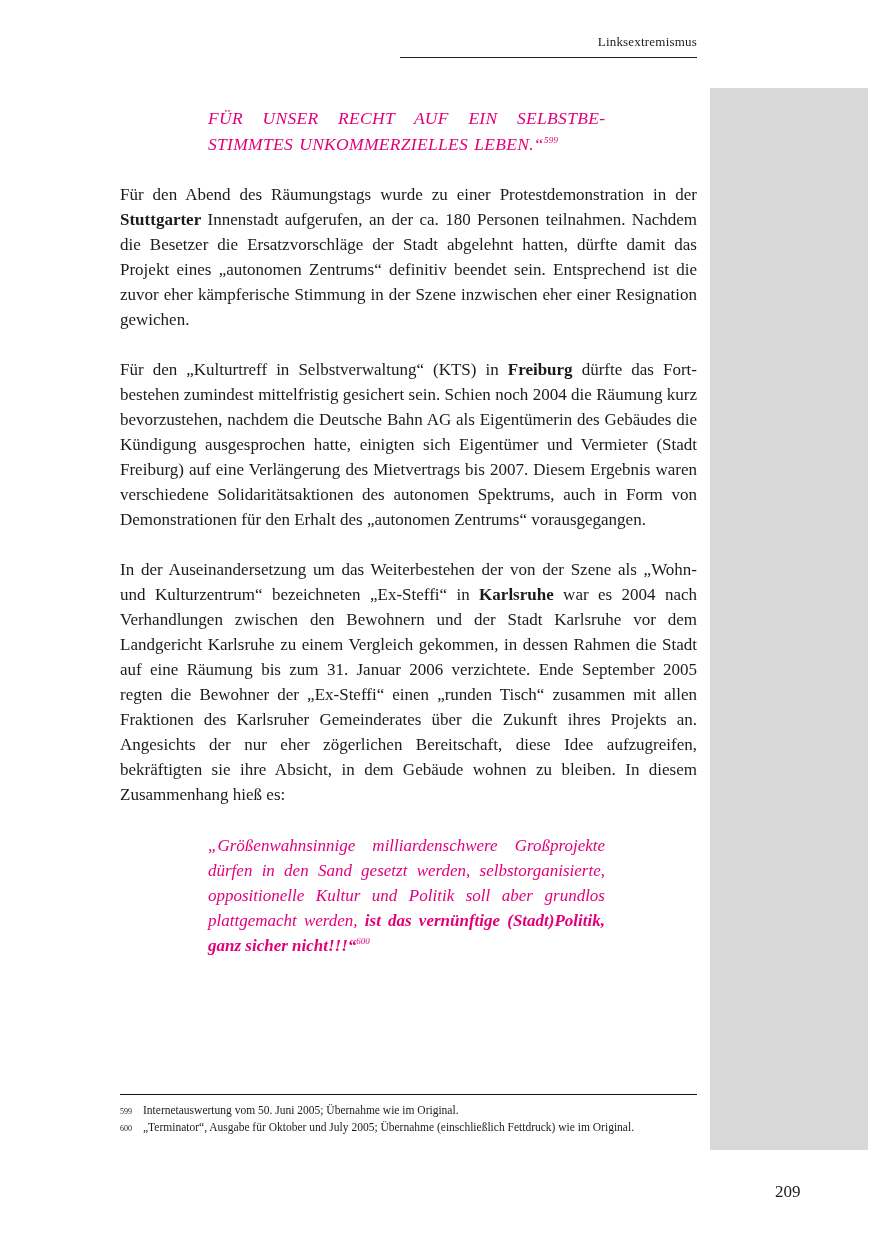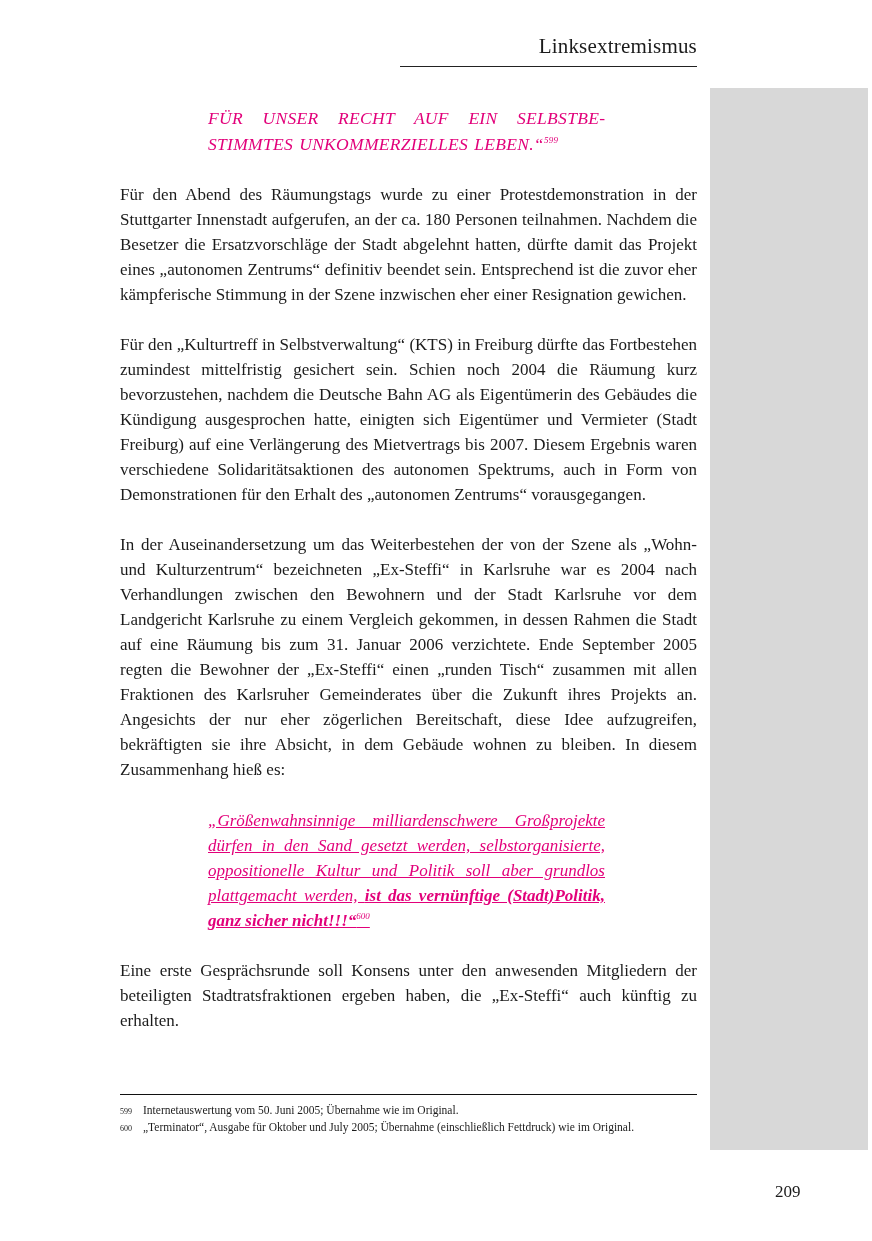--- a/index.html
+++ b/index.html
@@ -10,21 +10,21 @@
     font-family: "Liberation Serif", serif;
     color: #1b1b1b;
     overflow: hidden;
   }
   .running-header {
     position: absolute;
     left: 400px;
     top: 34px;
     width: 297px;
     text-align: right;
-    font-size: 21px;
+    font-size: 13px;
     letter-spacing: 0.2px;
     padding-bottom: 7px;
     border-bottom: 1.3px solid #222222;
   }
   .sidebar-block {
     position: absolute;
     left: 710px;
     top: 88px;
     width: 158px;
     height: 1062px;
@@ -45,24 +45,24 @@
     color: #e2007a;
     font-style: italic;
     text-align: justify;
   }
   .quote-1 {
     font-size: 17.5px;
     line-height: 26px;
     letter-spacing: 0.3px;
     word-spacing: 1.5px;
   }
-  .quote-2 { margin-top: 26px; text-decoration: underline; }
+  .quote-2 { margin-top: 26px; }
   .quote-2 .bold-seg { font-weight: bold; }
   .para { margin-top: 25px; }
-  .para strong { font-weight: normal; }
+  .para strong { font-weight: bold; }
   sup {
     font-size: 10px;
     line-height: 0;
     vertical-align: super;
   }
   .quote sup { font-size: 9px; }
   .footnote-section {
     position: absolute;
     left: 120px;
     top: 1094px;
@@ -106,21 +106,20 @@
   <div class="quote quote-1"><span>FÜR UNSER RECHT AUF EIN SELBSTBE­STIMMTES UNKOMMERZIELLES LEBEN.“</span><sup>599</sup></div>
 
   <p class="para"><span>Für den Abend des Räumungstags wurde zu einer Protestdemonstration in der </span><strong>Stuttgarter</strong><span> Innenstadt aufgerufen, an der ca. 180 Personen teilnahmen. Nachdem die Besetzer die Ersatzvorschläge der Stadt abgelehnt hatten, dürfte damit das Projekt eines „autonomen Zentrums“ definitiv beendet sein. Entsprechend ist die zuvor eher kämpferische Stimmung in der Szene inzwischen eher einer Resignation gewichen.</span></p>
 
   <p class="para"><span>Für den „Kulturtreff in Selbstverwaltung“ (KTS) in </span><strong>Freiburg</strong><span> dürfte das Fort­bestehen zumindest mittelfristig gesichert sein. Schien noch 2004 die Räu­mung kurz bevorzustehen, nachdem die Deutsche Bahn AG als Eigentü­merin des Gebäudes die Kündigung ausgesprochen hatte, einigten sich Eigentümer und Vermieter (Stadt Freiburg) auf eine Verlängerung des Miet­vertrags bis 2007. Diesem Ergebnis waren verschiedene Solidaritätsaktionen des autonomen Spektrums, auch in Form von Demonstrationen für den Erhalt des „autonomen Zentrums“ vorausgegangen.</span></p>
 
   <p class="para"><span>In der Auseinandersetzung um das Weiterbestehen der von der Szene als „Wohn- und Kulturzentrum“ bezeichneten „Ex-Steffi“ in </span><strong>Karlsruhe</strong><span> war es 2004 nach Verhandlungen zwischen den Bewohnern und der Stadt Karls­ruhe vor dem Landgericht Karlsruhe zu einem Vergleich gekommen, in des­sen Rahmen die Stadt auf eine Räumung bis zum 31. Januar 2006 verzich­tete. Ende September 2005 regten die Bewohner der „Ex-Steffi“ einen „run­den Tisch“ zusammen mit allen Fraktionen des Karlsruher Gemeinderates über die Zukunft ihres Projekts an. Angesichts der nur eher zögerlichen Bereitschaft, diese Idee aufzugreifen, bekräftigten sie ihre Absicht, in dem Gebäude wohnen zu bleiben. In diesem Zusammenhang hieß es:</span></p>
 
   <div class="quote quote-2"><span>„Größenwahnsinnige milliardenschwere Großpro­jekte dürfen in den Sand gesetzt werden, selbstorga­nisierte, oppositionelle Kultur und Politik soll aber grundlos plattgemacht werden, </span><span class="bold-seg">ist das vernünftige (Stadt)Politik, ganz sicher nicht!!!“</span><sup>600</sup></div>
 
-  <p class="para"><span>Eine erste Gesprächsrunde soll Konsens unter den anwesenden Mitgliedern der beteiligten Stadtratsfraktionen ergeben haben, die „Ex-Steffi“ auch künf­tig zu erhalten.</span></p>
 
 </div>
 
 <div class="footnote-section">
   <div class="footnote-rule"></div>
   <div class="footnote">
     <span class="fn-num">599</span>
     <span class="fn-text">Internetauswertung vom 50. Juni 2005; Übernahme wie im Original.</span>
   </div>
   <div class="footnote">

